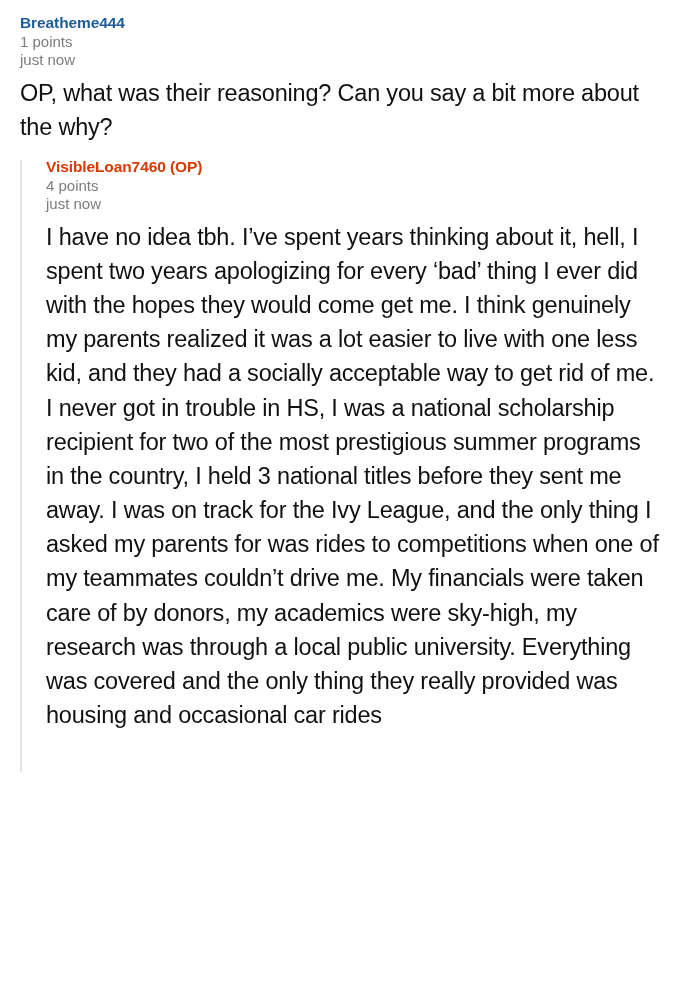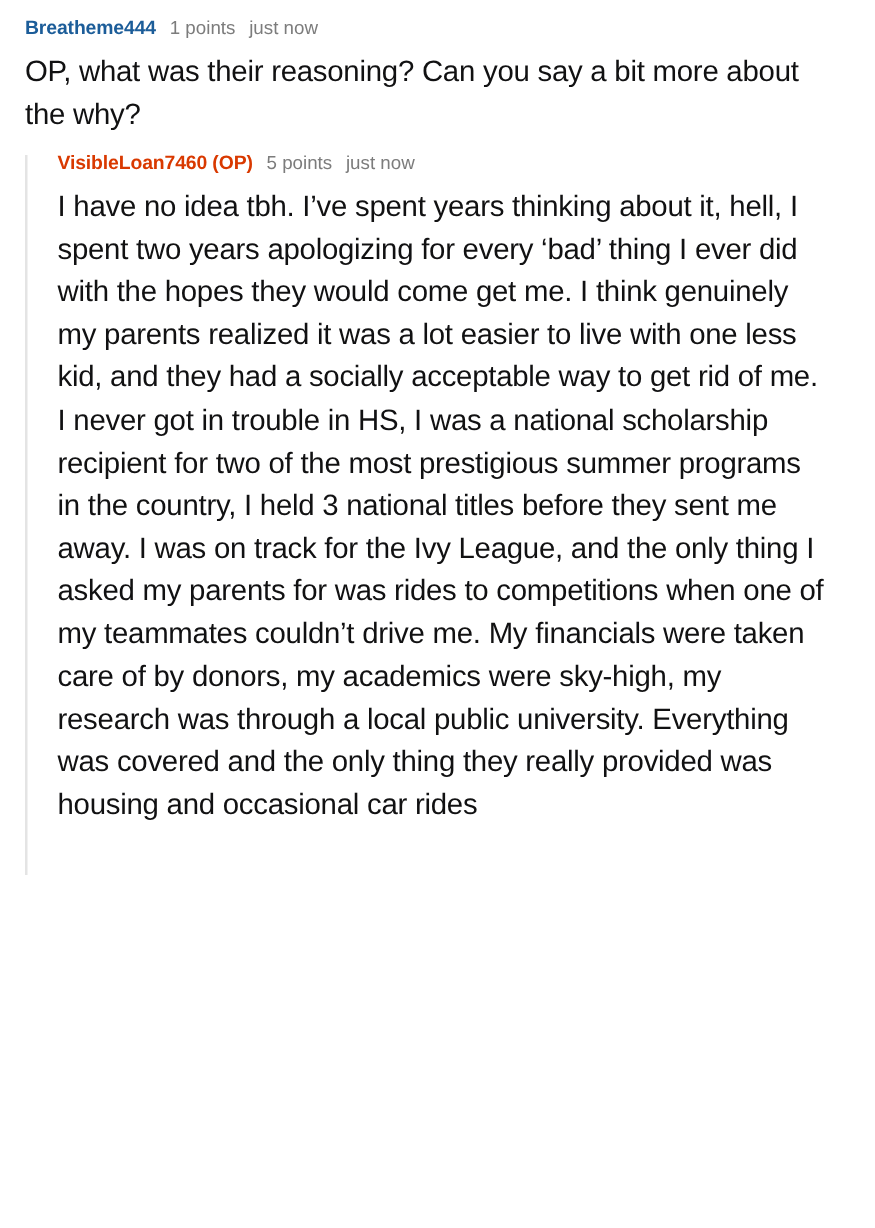--- a/index.html
+++ b/index.html
@@ -17,24 +17,24 @@
   .thread {
     padding: 14px 10px 0 18px;
     box-sizing: border-box;
   }
   .comment {
     position: relative;
   }
   .comment-meta {
     display: flex;
     align-items: baseline;
-    gap: 11px;
     font-size: 15.5px;
     line-height: 1.2;
     margin-bottom: 7px;
+    flex-direction: column;
   }
   .author {
     font-weight: bold;
     color: #1c5d99;
     letter-spacing: -0.1px;
   }
   .author.op {
     color: #d93900;
     text-align: right;
   }
@@ -88,21 +88,21 @@
     </div>
     <div class="comment-body">
       <p>OP, what was their reasoning? Can you say a bit more about the why?</p>
     </div>
   </div>
 
   <div class="comment c-reply">
     <div class="thread-line"></div>
     <div class="comment-meta">
       <span class="author op">VisibleLoan7460 (OP)</span>
-      <span class="meta-dim">5 points</span>
+      <span class="meta-dim">4 points</span>
       <span class="meta-dim">just now</span>
     </div>
     <div class="comment-body">
       <p>I have no idea tbh. I’ve spent years thinking about it, hell, I spent two years apologizing for every ‘bad’ thing I ever did with the hopes they would come get me. I think genuinely my parents realized it was a lot easier to live with one less kid, and they had a socially acceptable way to get rid of me. I never got in trouble in HS, I was a national scholarship recipient for two of the most prestigious summer programs in the country, I held 3 national titles before they sent me away. I was on track for the Ivy League, and the only thing I asked my parents for was rides to competitions when one of my teammates couldn’t drive me. My financials were taken care of by donors, my academics were sky-high, my research was through a local public university. Everything was covered and the only thing they really provided was housing and occasional car rides</p>
     </div>
   </div>
 
 </div>
 
 </body></html>

